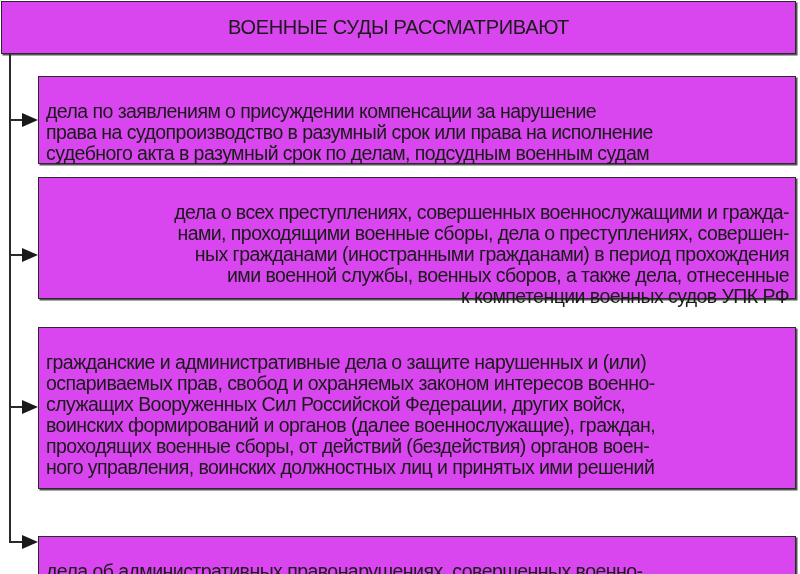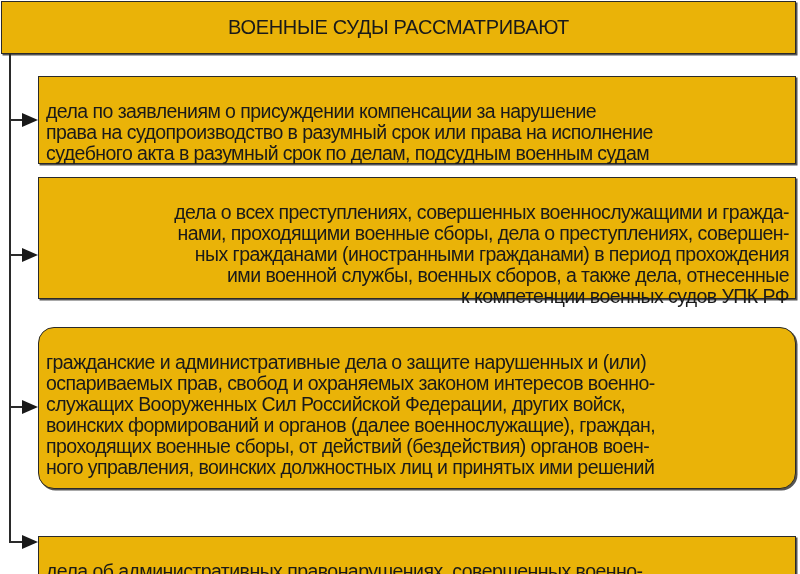--- a/index.html
+++ b/index.html
@@ -1,19 +1,19 @@
 <!DOCTYPE html>
 <html><head>
 <meta charset="utf-8">
 <style>
   html, body { margin:0; padding:0; background:#ffffff; }
   body { width:800px; height:574px; position:relative; overflow:hidden;
          font-family:"Liberation Sans", sans-serif; color:#1a1a1a; }
   .box { position:absolute; box-sizing:border-box; border:1.6px solid #2a2a2a;
-         background:#eab308; box-shadow:1.5px 1.5px 0 #555; }
+         background:#d946ef; box-shadow:1.5px 1.5px 0 #555; }
   .header { left:1px; top:1px; width:795px; height:53px;
             display:flex; align-items:center; justify-content:center;
             font-size:20px; letter-spacing:-0.3px; }
   .item { left:38px; width:758px; padding:3px 6px 0 7px;
           font-size:19.5px; line-height:21px; letter-spacing:-0.55px;
           white-space:pre-line; }
   .vline { position:absolute; left:9px; top:54px; width:1.6px; height:488px; background:#2a2a2a; }
   .hline { position:absolute; left:9px; width:18px; height:1.6px; background:#2a2a2a; }
   .arrow { position:absolute; left:22px; width:0; height:0;
            border-top:7px solid transparent; border-bottom:7px solid transparent;
@@ -41,21 +41,21 @@
 <div class="box item" style="top:177px;height:122px;text-align:right;">
   <span>дела о всех преступлениях, совершенных военнослужащими и гражда-
 нами, проходящими военные сборы, дела о преступлениях, совершен-
 ных гражданами (иностранными гражданами) в период прохождения
 ими военной службы, военных сборов, а также дела, отнесенные
 к компетенции военных судов УПК РФ</span>
 </div>
 
 <div class="hline" style="top:406px;"></div>
 <div class="arrow" style="top:400px;"></div>
-<div class="box item" style="top:327px;height:162px;border-radius:16px;">
+<div class="box item" style="top:327px;height:162px;">
   <span>гражданские и административные дела о защите нарушенных и (или)
 оспариваемых прав, свобод и охраняемых законом интересов военно-
 служащих Вооруженных Сил Российской Федерации, других войск,
 воинских формирований и органов (далее  военнослужащие), граждан,
 проходящих военные сборы, от действий (бездействия) органов воен-
 ного управления, воинских должностных лиц и принятых ими решений</span>
 </div>
 
 <div class="hline" style="top:541px;"></div>
 <div class="arrow" style="top:535px;"></div>

